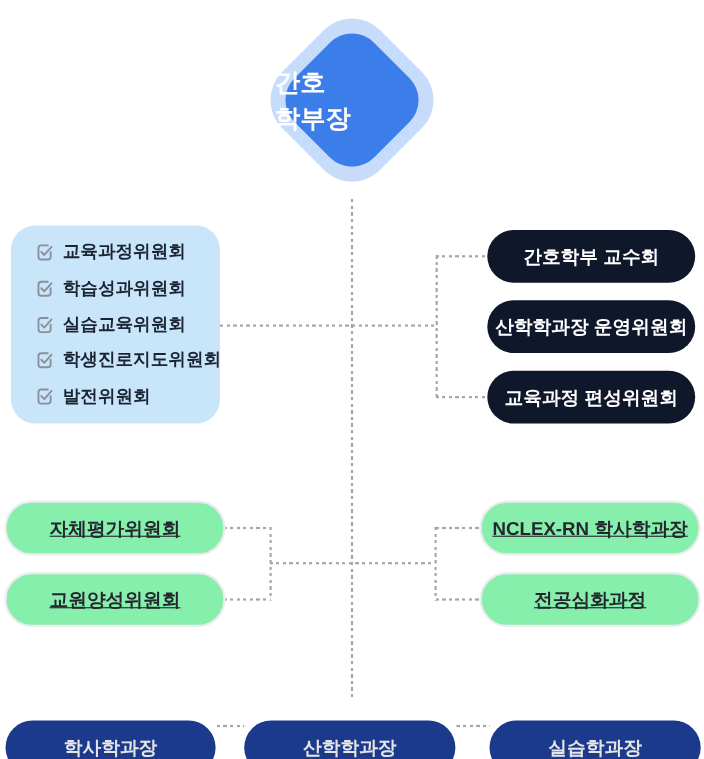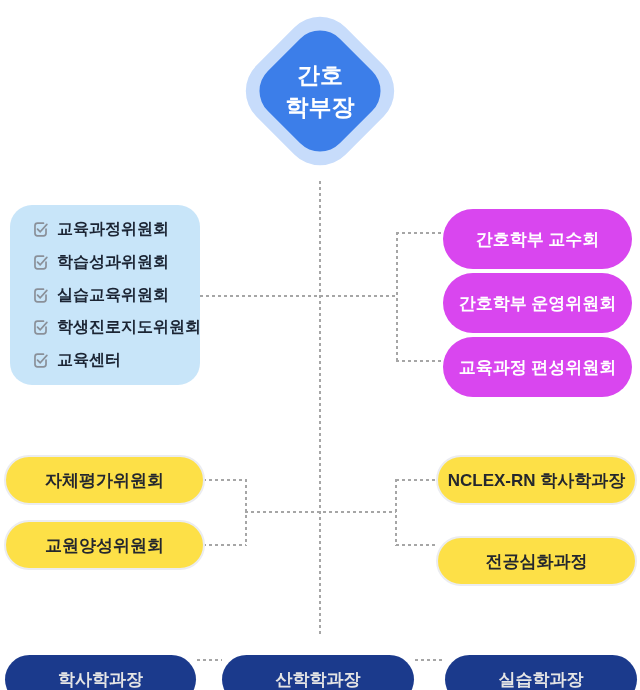--- a/index.html
+++ b/index.html
@@ -10,36 +10,36 @@
   
   .dot-h{position:absolute;height:2px;
     background:repeating-linear-gradient(90deg,#a6a6a6 0 3px,transparent 3px 6px);}
   .dot-v{position:absolute;width:2px;
     background:repeating-linear-gradient(180deg,#a6a6a6 0 3px,transparent 3px 6px);}
   
   .diamond-outer{position:absolute;left:257px;top:28px;width:126px;height:126px;
     background:#c7dcfb;border-radius:36px;transform:rotate(45deg);}
   .diamond-inner{position:absolute;left:269px;top:40px;width:102px;height:102px;
     background:#3c7ee9;border-radius:28px;transform:rotate(45deg);}
-  .diamond-label{position:absolute;left:250px;top:59px;width:140px;text-align:center;
+  .diamond-label{position:absolute;left:250px;top:59px;width:140px;
     color:#ffffff;font-size:23px;font-weight:700;line-height:32px;}
   
   .committee-box{position:absolute;left:10px;top:205px;width:190px;height:180px;
     background:#c8e5f9;border-radius:22px;}
   .committee-list{position:absolute;left:22px;top:14px;right:8px;bottom:14px;
     display:flex;flex-direction:column;justify-content:space-between;}
   .committee-item{display:flex;align-items:center;gap:8px;
     font-size:16px;font-weight:700;color:#1b2433;white-space:nowrap;}
   .committee-item svg{flex:0 0 auto;display:block;}
   
   .pill{position:absolute;display:flex;align-items:center;justify-content:center;
     border-radius:999px;font-weight:700;white-space:nowrap;}
-  .blue-pill{left:443px;width:189px;height:60px;background:#d946ef;color:#ffffff;font-size:17px;}
-  .white-pill{width:197px;height:46px;background:#fde047;border:2px solid #ebecf0;
-    color:#24272e;font-size:17px;}
+  .blue-pill{left:443px;width:189px;height:48px;background:#0f172a;color:#ffffff;font-size:17px;}
+  .white-pill{width:197px;height:46px;background:#86efac;border:2px solid #ebecf0;
+    color:#24272e;font-size:17px;text-decoration:underline;}
   .navy-pill{top:636px;height:49px;background:#1b3a8c;color:#e5e5e5;font-size:17px;margin-top:19px;}
 </style>
 </head>
 <body>
 
 <div class="canvas">
 
   <div class="dot-v" style="left:319px;top:181px;height:455px;"></div>
   <div class="dot-h" style="left:200px;top:295px;width:197px;"></div>
   <div class="dot-v" style="left:396px;top:232px;height:130px;"></div>
@@ -92,32 +92,32 @@
             <path d="M16.5 9.5v5a3 3 0 0 1-3 3h-7a3 3 0 0 1-3-3v-9a3 3 0 0 1 3-3h7" fill="none" stroke="#8a9099" stroke-width="2" stroke-linecap="round"></path>
             <path d="M6.5 9.5l3.2 3.2L17.5 4" fill="none" stroke="#8a9099" stroke-width="2" stroke-linecap="round" stroke-linejoin="round"></path>
           </svg>
         <span>학생진로지도위원회</span>
       </div>
       <div class="committee-item">
         <svg width="17" height="17" viewBox="0 0 20 20">
             <path d="M16.5 9.5v5a3 3 0 0 1-3 3h-7a3 3 0 0 1-3-3v-9a3 3 0 0 1 3-3h7" fill="none" stroke="#8a9099" stroke-width="2" stroke-linecap="round"></path>
             <path d="M6.5 9.5l3.2 3.2L17.5 4" fill="none" stroke="#8a9099" stroke-width="2" stroke-linecap="round" stroke-linejoin="round"></path>
           </svg>
-        <span>교육센터</span>
+        <span>발전위원회</span>
       </div>
     </div>
   </div>
 
   <div class="pill blue-pill" style="top:209px;">간호학부 교수회</div>
-  <div class="pill blue-pill" style="top:273px;">간호학부 운영위원회</div>
+  <div class="pill blue-pill" style="top:273px;">산학학과장 운영위원회</div>
   <div class="pill blue-pill" style="top:337px;">교육과정 편성위원회</div>
 
   <div class="pill white-pill" style="left:4px;top:455px;">자체평가위원회</div>
   <div class="pill white-pill" style="left:4px;top:520px;text-align:right;">교원양성위원회</div>
 
   <div class="pill white-pill" style="left:436px;top:455px;">NCLEX-RN 학사학과장</div>
-  <div class="pill white-pill" style="left:436px;top:536px;">전공심화과정</div>
+  <div class="pill white-pill" style="left:436px;top:520px;">전공심화과정</div>
 
   <div class="pill navy-pill" style="left:5px;width:191px;">학사학과장</div>
   <div class="pill navy-pill" style="left:222px;width:192px;">산학학과장</div>
   <div class="pill navy-pill" style="left:445px;width:192px;">실습학과장</div>
 
 </div>
 
 </body></html>

